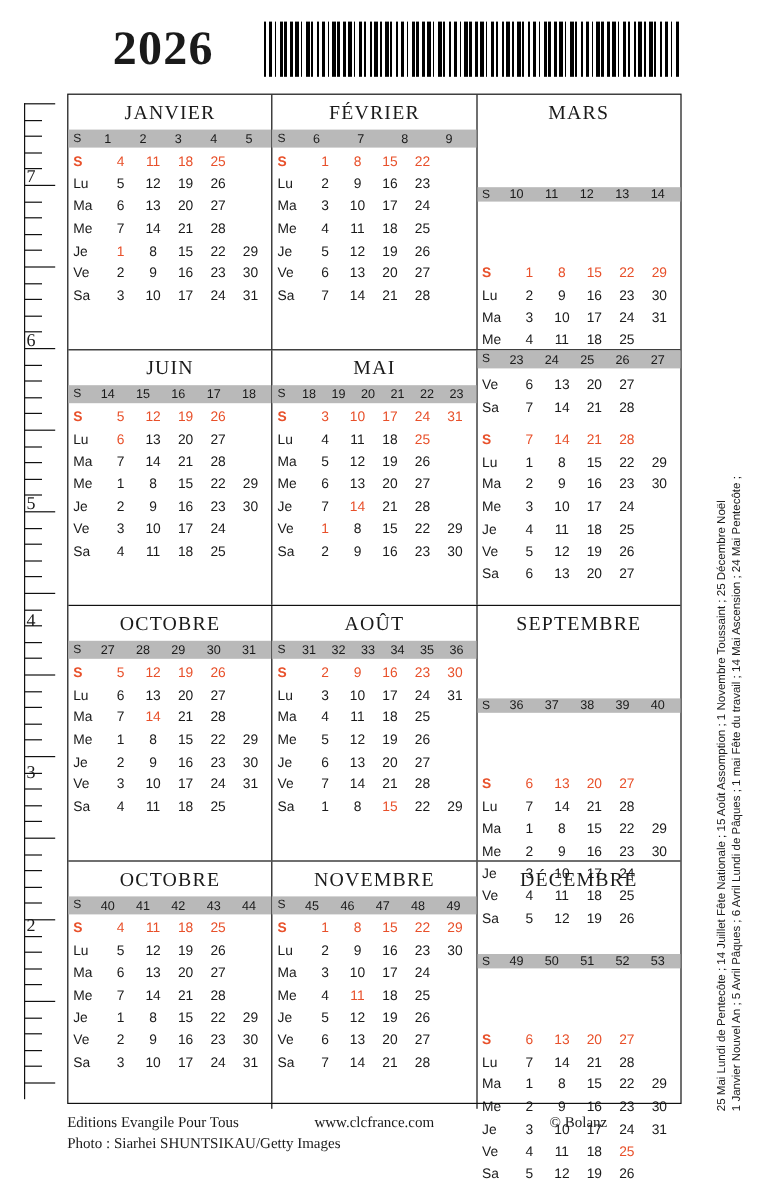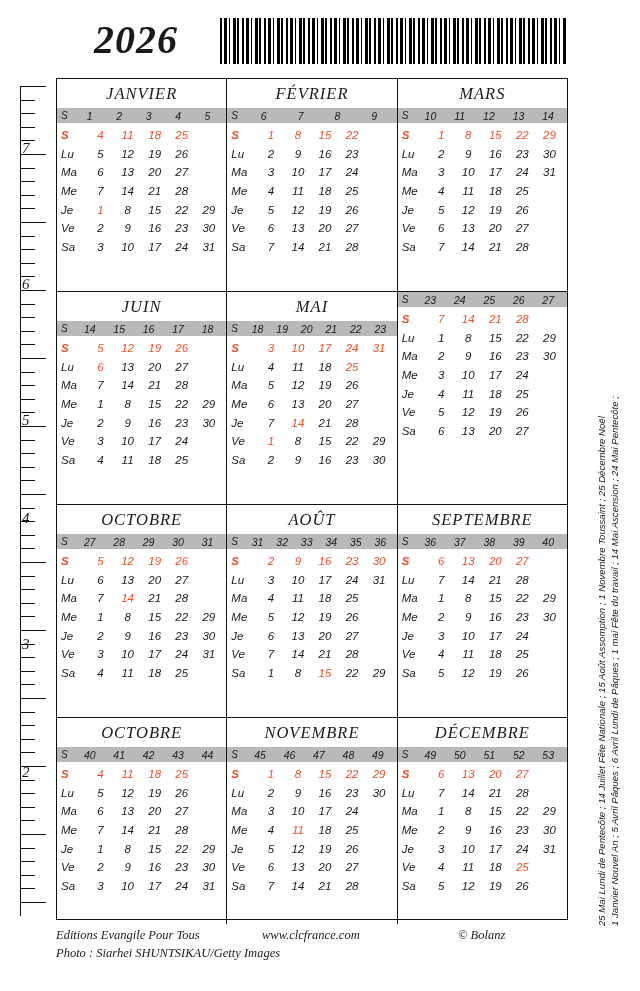--- a/index.html
+++ b/index.html
@@ -4,21 +4,21 @@
 <style>
   html,body{margin:0;padding:0;}
   body{
     width:640px;height:991px;
     background:#ffffff;
     font-family:"Liberation Sans", sans-serif;
     color:#1a1a1a;
     position:relative;
     overflow:hidden;
   }
-  .page{position:absolute;inset:0;font-style:italic;}
+  .page{position:absolute;inset:0;}
 
   
   .header{
     position:absolute;left:56px;top:18px;width:510px;height:48px;
   }
   .barcode{
     position:absolute;left:164px;top:0;width:346px;height:46px;
     background:
       repeating-linear-gradient(90deg,
         #000 0px,#000 2px,#fff 2px,#fff 4px,
@@ -41,21 +41,21 @@
     box-sizing:border-box;
   }
   .qrow{
     display:flex;height:212px;border-bottom:1px solid #111;
   }
   .qrow.last{border-bottom:none;height:206px;}
   .mcell{
     flex:1 1 0;border-right:1px solid #111;box-sizing:border-box;
     display:flex;flex-direction:column;
   }
-  .mcell.lastcol{border-right:none;}
+  .mcell.lastcol{border-right:none;gap:48px;}
   .mtitle{
     text-align:center;font-size:16.5px;letter-spacing:1px;
     font-family:"Liberation Serif", serif;
     padding:5px 0 4px 0;
   }
   .wkbar{
     background:#b9b9b9;height:15px;display:flex;align-items:center;
     font-size:10.5px;color:#1a1a1a;
     padding:0 4px;box-sizing:border-box;
   }

